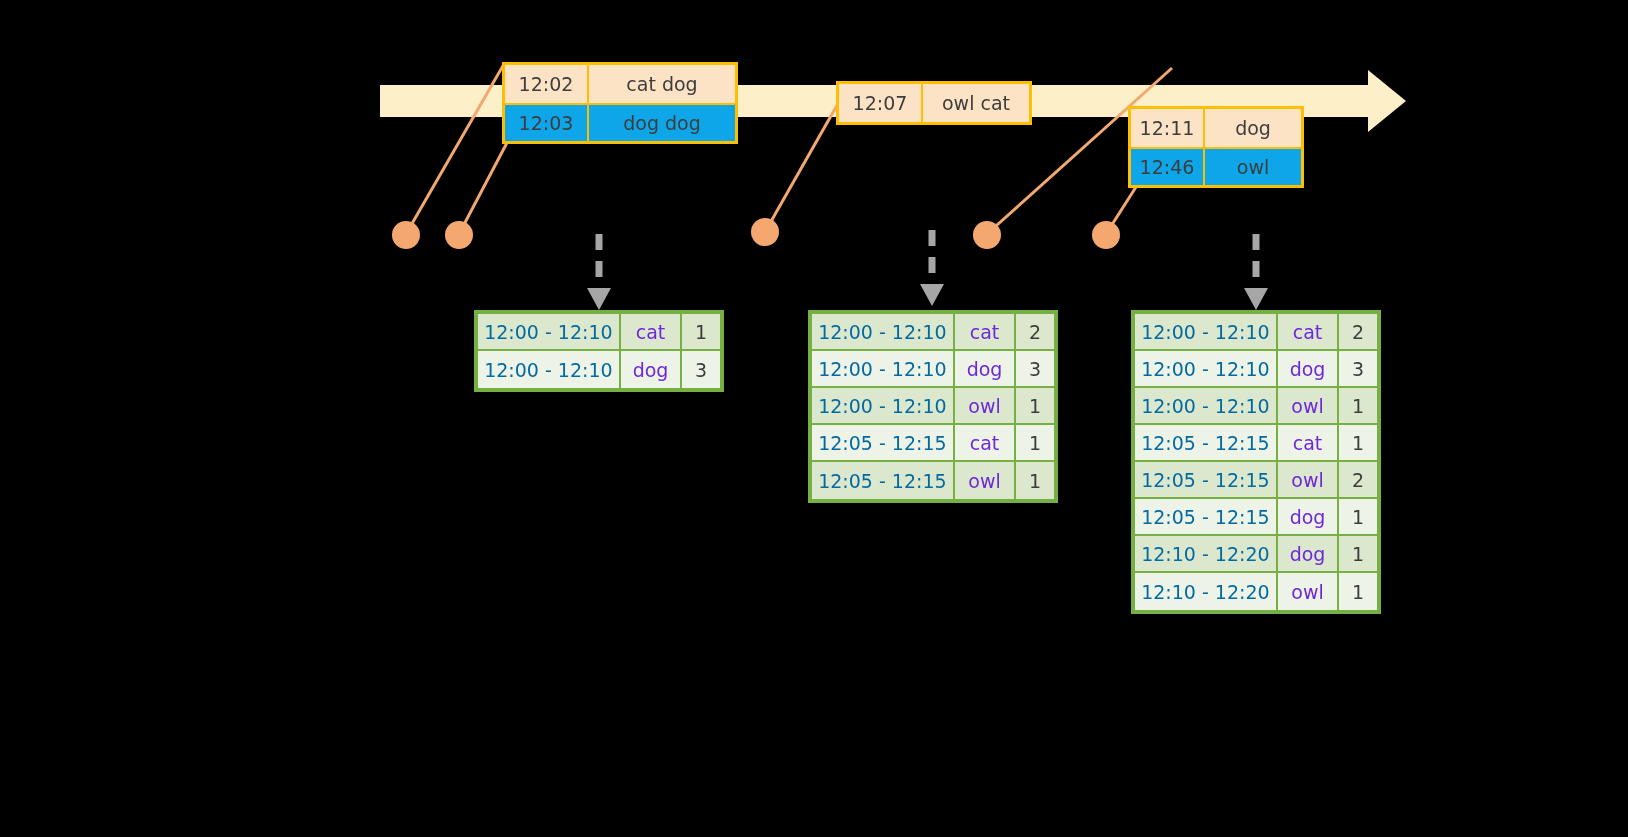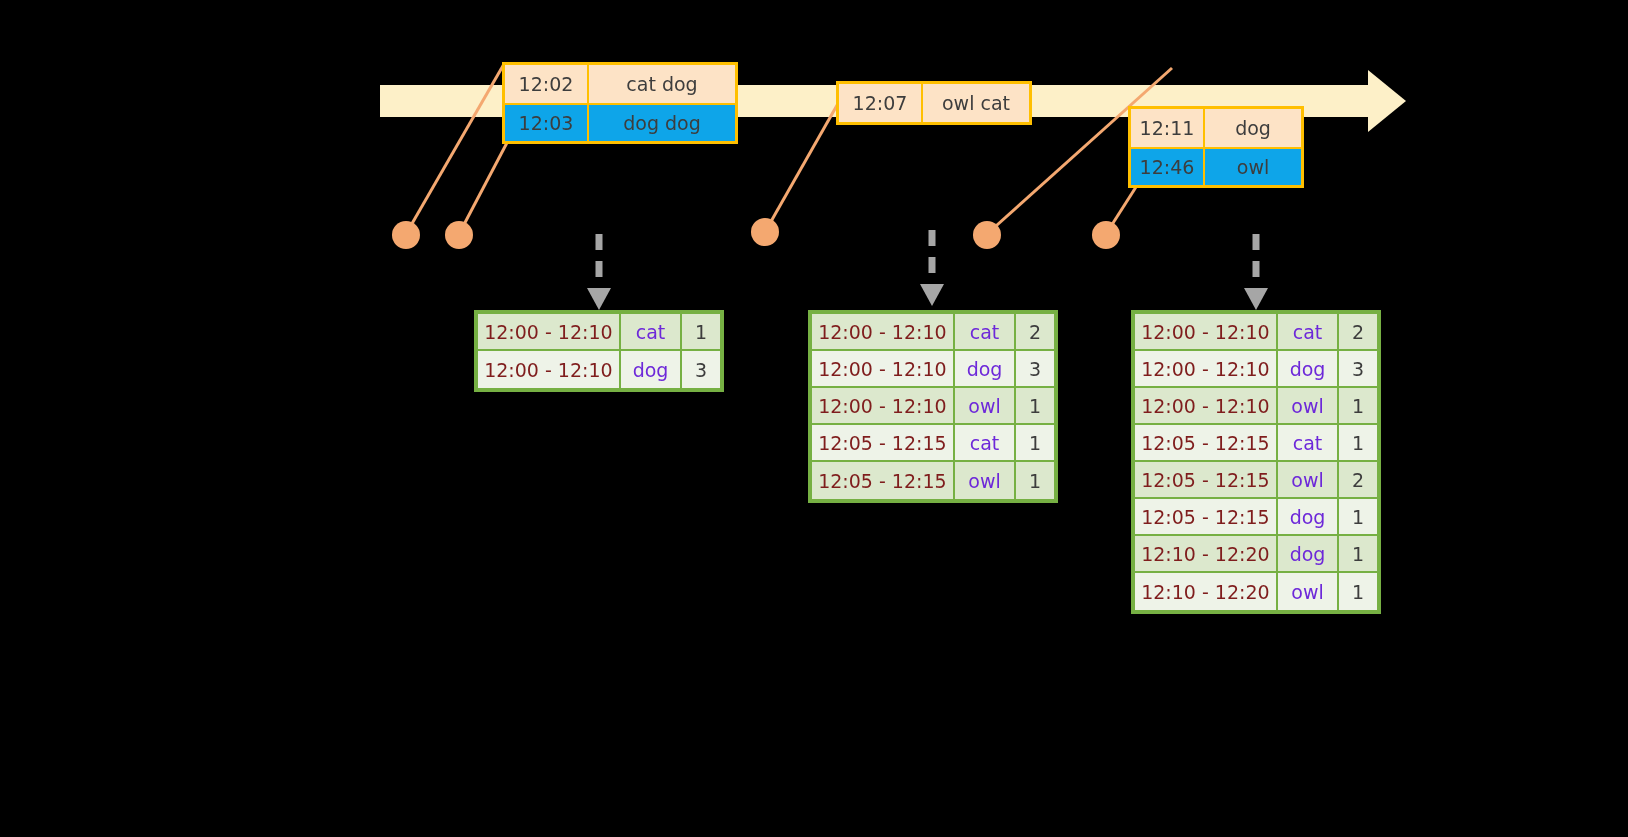--- a/index.html
+++ b/index.html
@@ -97,21 +97,21 @@
   }
   .res-row:last-child { border-bottom: none; }
   .res-row.shade-a > div { background: #dce8cd; }
   .res-row.shade-b > div { background: #eef3e8; }
   .res-window {
     box-sizing: border-box;
     display: flex;
     align-items: center;
     justify-content: center;
     font-size: 19px;
-    color: #7f1d1d;
+    color: #0369a1;
     border-right: 2px solid #76b043;
   }
   .res-key {
     box-sizing: border-box;
     display: flex;
     align-items: center;
     justify-content: center;
     font-size: 19px;
     color: #6d28d9;
     border-right: 2px solid #76b043;

